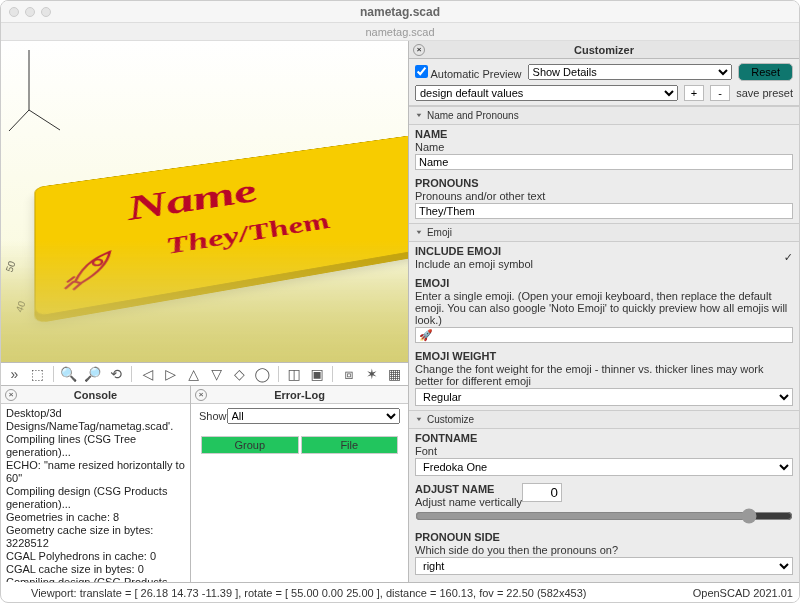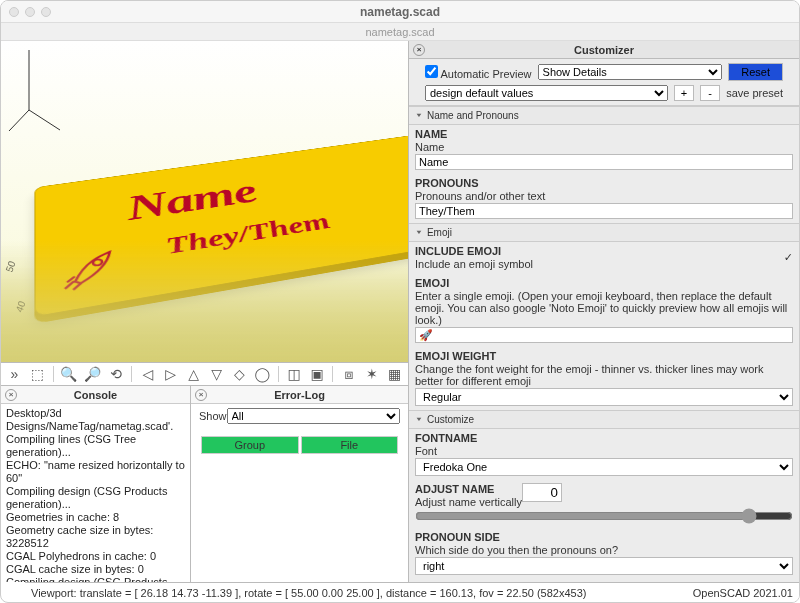--- a/index.html
+++ b/index.html
@@ -38,26 +38,26 @@
   .errorlog { flex:1; display:flex; flex-direction:column; }
   .errorlog-body { flex:1; padding:4px 8px; display:flex; flex-direction:column; gap:4px; }
   .errorlog-body .row1 { display:flex; align-items:center; gap:0; }
   .errorlog-body select { flex:1; font-size:11px; }
   .errorlog-table { margin-top:6px; border:0; }
   .errorlog-table th { border:1px solid #ccc; background:#22c55e; font-weight:400; font-size:11px; padding:2px 6px; width:50%; }
 
   
   .cust-header { height:18px; background:#e5e5e5; border-bottom:1px solid #bbb; display:flex; align-items:center; justify-content:center; font-weight:600; font-size:11px; position:relative; }
   .cust-header .close { position:absolute; left:4px; width:12px; height:12px; border-radius:50%; border:1px solid #999; font-size:8px; display:flex; align-items:center; justify-content:center; }
-  .cust-top { padding:4px 16px; border-bottom:1px solid #ccc; background:#ececec; }
+  .cust-top { padding:4px 6px; border-bottom:1px solid #ccc; background:#ececec; }
   .cust-top .row { display:flex; align-items:center; gap:6px; margin-bottom:4px; }
   .cust-top .row:last-child { margin-bottom:0; }
   .cust-top label { font-size:11px; }
   .cust-top select, .cust-top button { font-size:11px; }
-  .btn { background:#1d4ed8; border:1px solid #bbb; border-radius:0; padding:2px 12px; font-size:11px; }
+  .btn { background:#0f766e; border:1px solid #bbb; border-radius:5px; padding:2px 12px; font-size:11px; }
   .small-btn { background:#fff; border:1px solid #bbb; padding:1px 6px; font-size:12px; min-width:20px; }
 
   .cust-body { flex:1; overflow:auto; font-size:11px; }
   .section { border-top:1px solid #ccc; }
   .section-head { background:#e9e9e9; padding:3px 6px; font-size:10px; color:#333; display:flex; align-items:center; cursor:default; border-bottom:1px solid #ccc;}
   .section-head::before { content:"▼"; font-size:8px; margin-right:4px; transform:scaleY(0.7); color:#666;}
   .field { padding:3px 6px 4px; }
   .field .label { font-weight:700; font-size:11px; }
   .field .desc { font-size:11px; color:#333; margin-top:1px; }
   .field .control { margin-top:1px; display:flex; align-items:center; gap:6px; }

